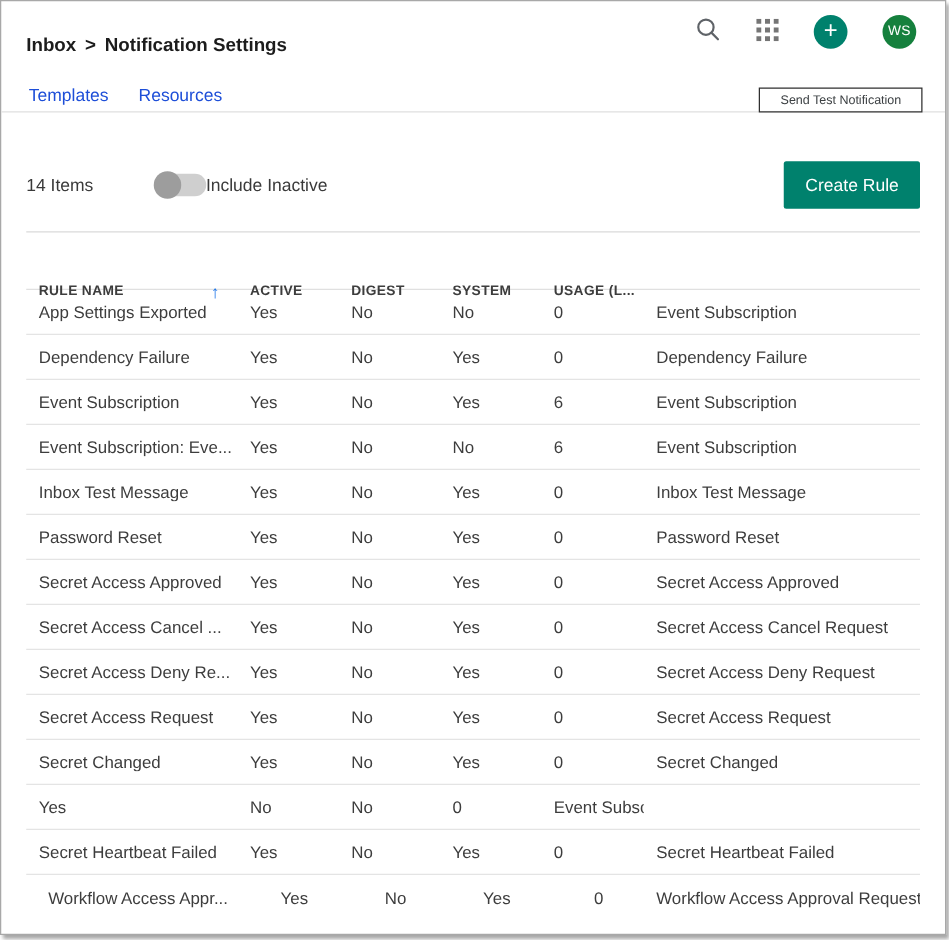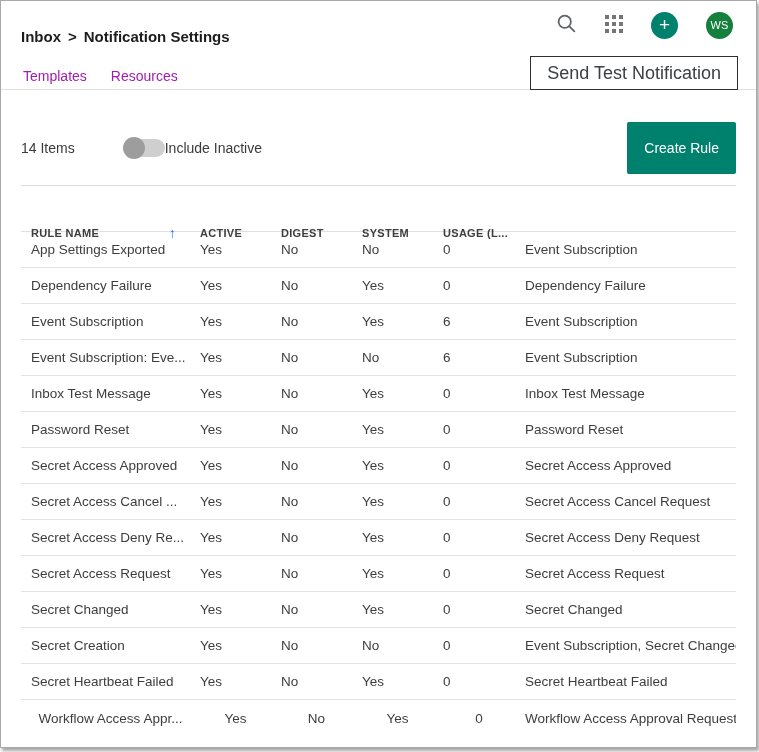--- a/index.html
+++ b/index.html
@@ -14,38 +14,38 @@
   .topbar-actions { margin-left:auto; display:flex; align-items:center; gap:28px; }
   .icon-btn { background:none; border:none; cursor:pointer; display:flex; align-items:center; }
   .circle-btn { width:27px; height:27px; border-radius:50%; display:flex; align-items:center;
                 justify-content:center; color:#fff; border:none; cursor:pointer; }
   .add-btn { background:#00816D; font-size:19px; font-weight:400; line-height:1; padding-bottom:1px; }
   .avatar { background:#15803d; font-size:11px; font-weight:normal; letter-spacing:.2px; }
 
   
   .tabbar { height:41px; border-bottom:1px solid #e0e0e0; display:flex; align-items:stretch;
             padding-left:10px; position:relative; }
-  .tab { padding:13px 12px 0; font-size:14px; color:#a21caf; position:relative; cursor:pointer; background:none; border:none; font-family:inherit; }
+  .tab { padding:13px 12px 0; font-size:14px; color:#1d4ed8; position:relative; cursor:pointer; background:none; border:none; font-family:inherit; }
   .tab.active { color:#1a73e8; }
   .tab.active::after { content:""; position:absolute; left:0; right:0; bottom:0; height:3px; background:#1a73e8; }
-  .send-test-btn { position:absolute; right:18px; bottom:-1px; height:34px; background:#fff;
-                   border:1px solid #2f2f2f; font-size:18px; color:#3c4043; padding:0 16px;
+  .send-test-btn { position:absolute; right:18px; bottom:-1px; height:20px; background:#fff;
+                   border:1px solid #2f2f2f; font-size:10px; color:#3c4043; padding:0 16px;
                    font-family:inherit; cursor:pointer; }
 
   
   .content { padding:0 20px; }
   .controls { margin-top:39px; height:38px; display:flex; align-items:center; }
   .items-count { font-size:14px; color:#3a3a3a; }
   .toggle-group { display:flex; align-items:center; margin-left:50px; }
   .switch { width:40px; height:18px; border-radius:10px; background:#cfcfcf; position:relative;
             border:none; cursor:pointer; }
   .switch .knob { position:absolute; width:22px; height:22px; border-radius:50%; background:#9d9d9d;
                   left:-2px; top:-2px; }
   .toggle-label { font-size:14px; color:#3a3a3a; }
-  .create-btn { margin-left:auto; height:52px; padding:0 17px; background:#00816D; color:#fff;
+  .create-btn { margin-left:auto; height:38px; padding:0 17px; background:#00816D; color:#fff;
                 border:none; font-size:14px; font-family:inherit; border-radius:2px; cursor:pointer; }
 
   
   .table { margin-top:18px; border-top:1px solid #dadada; }
   .thead, .trow { display:grid; grid-template-columns:169px 81px 81px 81px 82px minmax(0,1fr);
                   align-items:center; }
   .thead { height:46px; border-bottom:1px solid #e0e0e0; }
   .th { font-size:11px; font-weight:bold; color:#3d3d3d; letter-spacing:.3px; padding-left:10px;
         white-space:nowrap; overflow:hidden; display:flex; align-items:center; cursor:pointer;margin-top:47px; }
   .sort-arrow { color:#1a73e8; font-size:14px; font-weight:400; margin-left:auto; padding-right:14px; }
@@ -221,21 +221,20 @@
   <div class="trow">
     <div class="td">Secret Changed</div>
     <div class="td">Yes</div>
     <div class="td">No</div>
     <div class="td">Yes</div>
     <div class="td">0</div>
     <div class="td">Secret Changed</div>
   </div>
 
   <div class="trow">
-    <div class="td">Secret Creation</div>
     <div class="td">Yes</div>
     <div class="td">No</div>
     <div class="td">No</div>
     <div class="td">0</div>
     <div class="td">Event Subscription, Secret Changed</div>
   </div>
 
   <div class="trow">
     <div class="td">Secret Heartbeat Failed</div>
     <div class="td">Yes</div>

